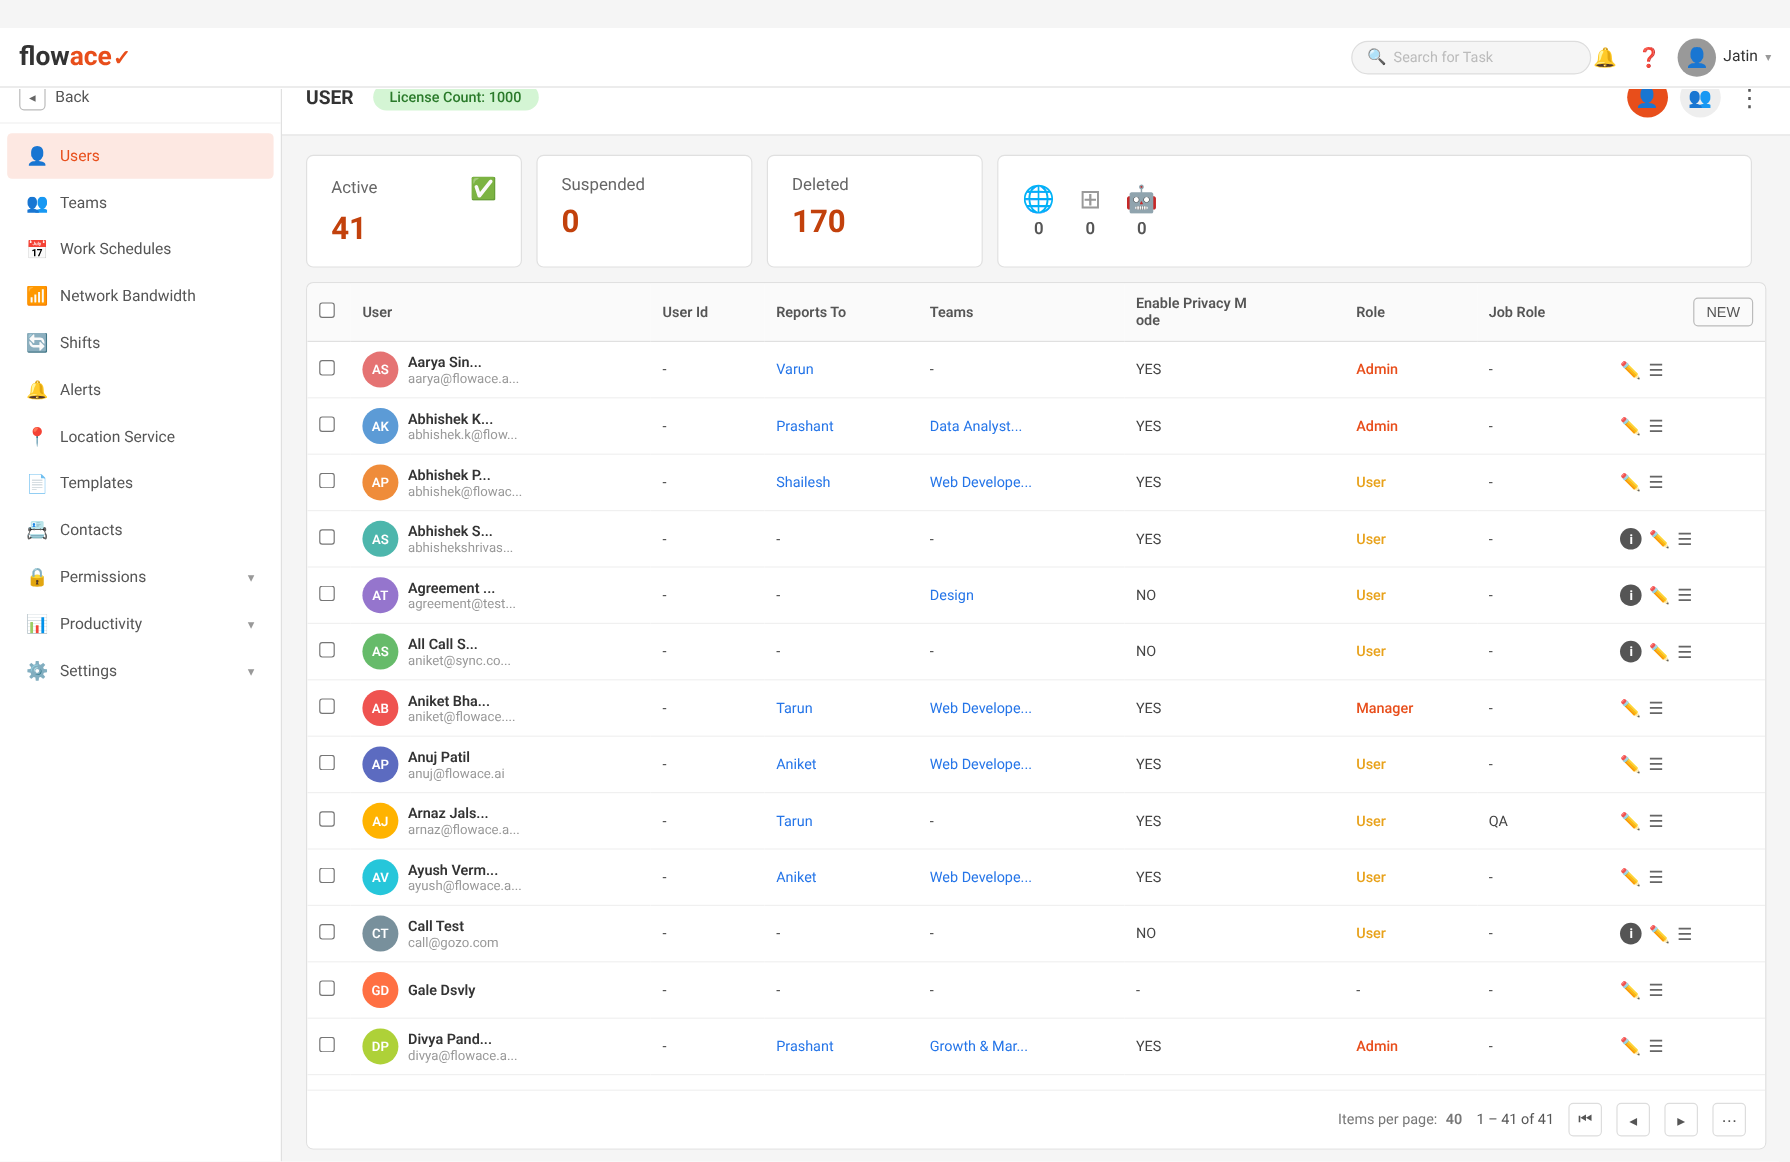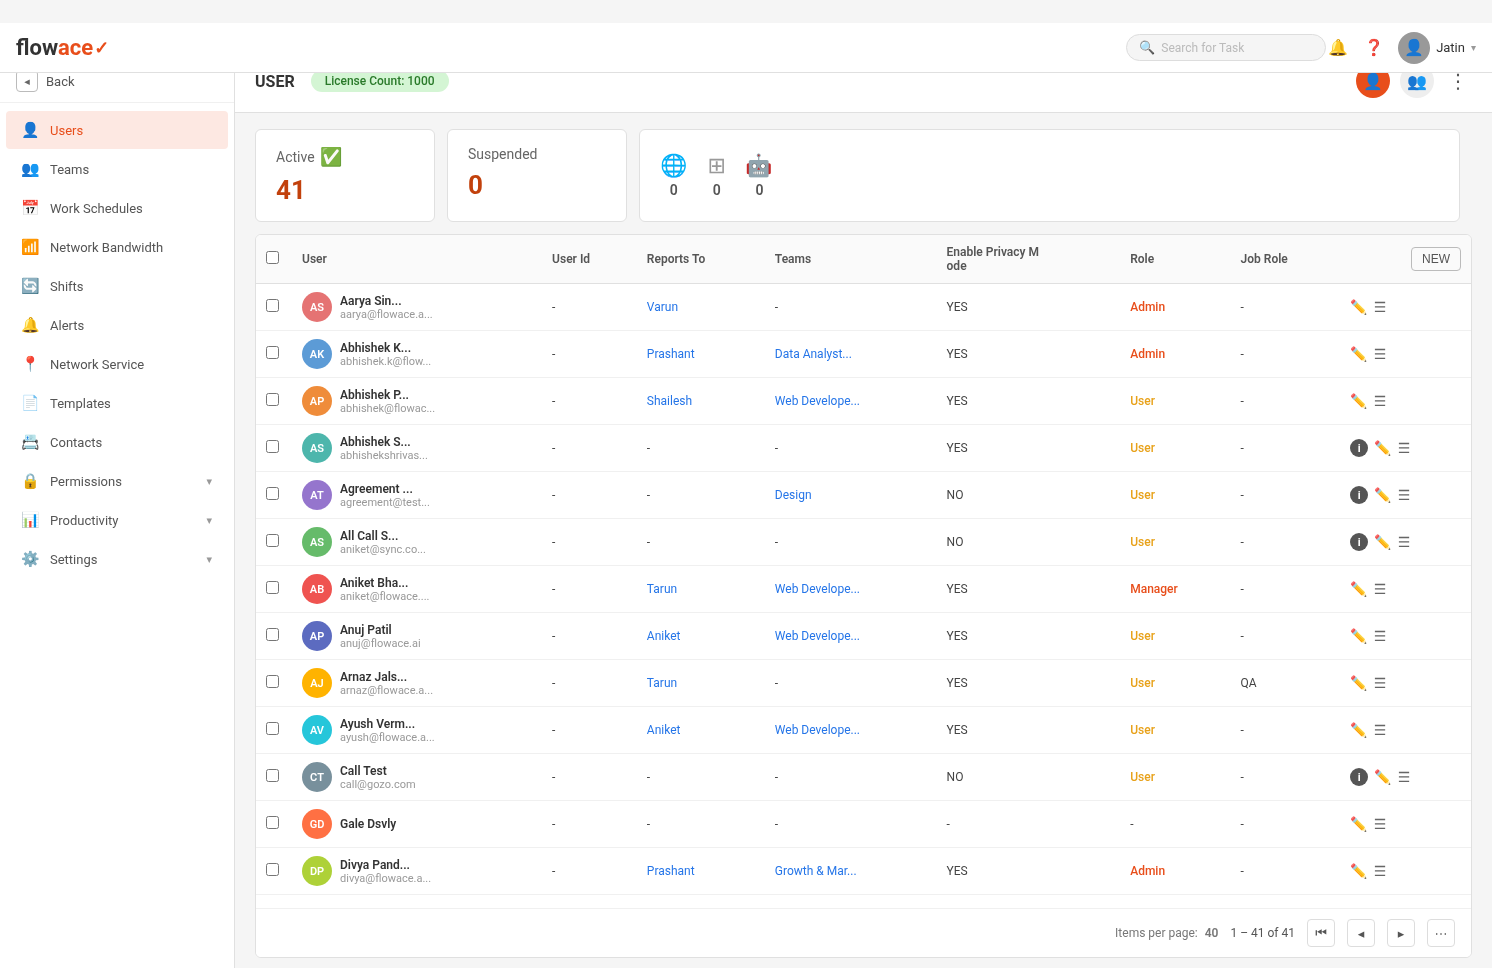--- a/index.html
+++ b/index.html
@@ -195,20 +195,21 @@
       gap: 20px;
       flex: 1;
     }
     .stat-title {
       font-size: 14px;
       color: #666;
       margin-bottom: 8px;
       display: flex;
       align-items: center;
       gap: 6px;
+      justify-content: space-between;
     }
     .stat-count {
       font-size: 26px;
       font-weight: 700;
       color: #c2410c;
     }
     .check-green {
       color: #2ab52a;
       font-size: 18px;
     }
@@ -417,21 +418,21 @@
     <div class="sidebar-item">
       <span class="icon">🔄</span>
       <span>Shifts</span>
     </div>
     <div class="sidebar-item">
       <span class="icon">🔔</span>
       <span>Alerts</span>
     </div>
     <div class="sidebar-item">
       <span class="icon">📍</span>
-      <span>Network Service</span>
+      <span>Location Service</span>
     </div>
     <div class="sidebar-item">
       <span class="icon">📄</span>
       <span>Templates</span>
     </div>
     <div class="sidebar-item">
       <span class="icon">📇</span>
       <span>Contacts</span>
     </div>
     <div class="sidebar-item">
@@ -471,20 +472,24 @@
       <div class="stat-card">
         <div class="stat-title">
           <span>Active</span>
           <span class="check-green">✅</span>
         </div>
         <div class="stat-count">41</div>
       </div>
       <div class="stat-card">
         <div class="stat-title">Suspended</div>
         <div class="stat-count">0</div>
+      </div>
+      <div class="stat-card">
+        <div class="stat-title">Deleted</div>
+        <div class="stat-count">170</div>
       </div>
       <div class="stat-card platform-card">
         <div class="platform-item">
           <span>🌐</span>
           <span class="platform-count">0</span>
         </div>
         <div class="platform-item">
           <span>⊞</span>
           <span class="platform-count">0</span>
         </div>

